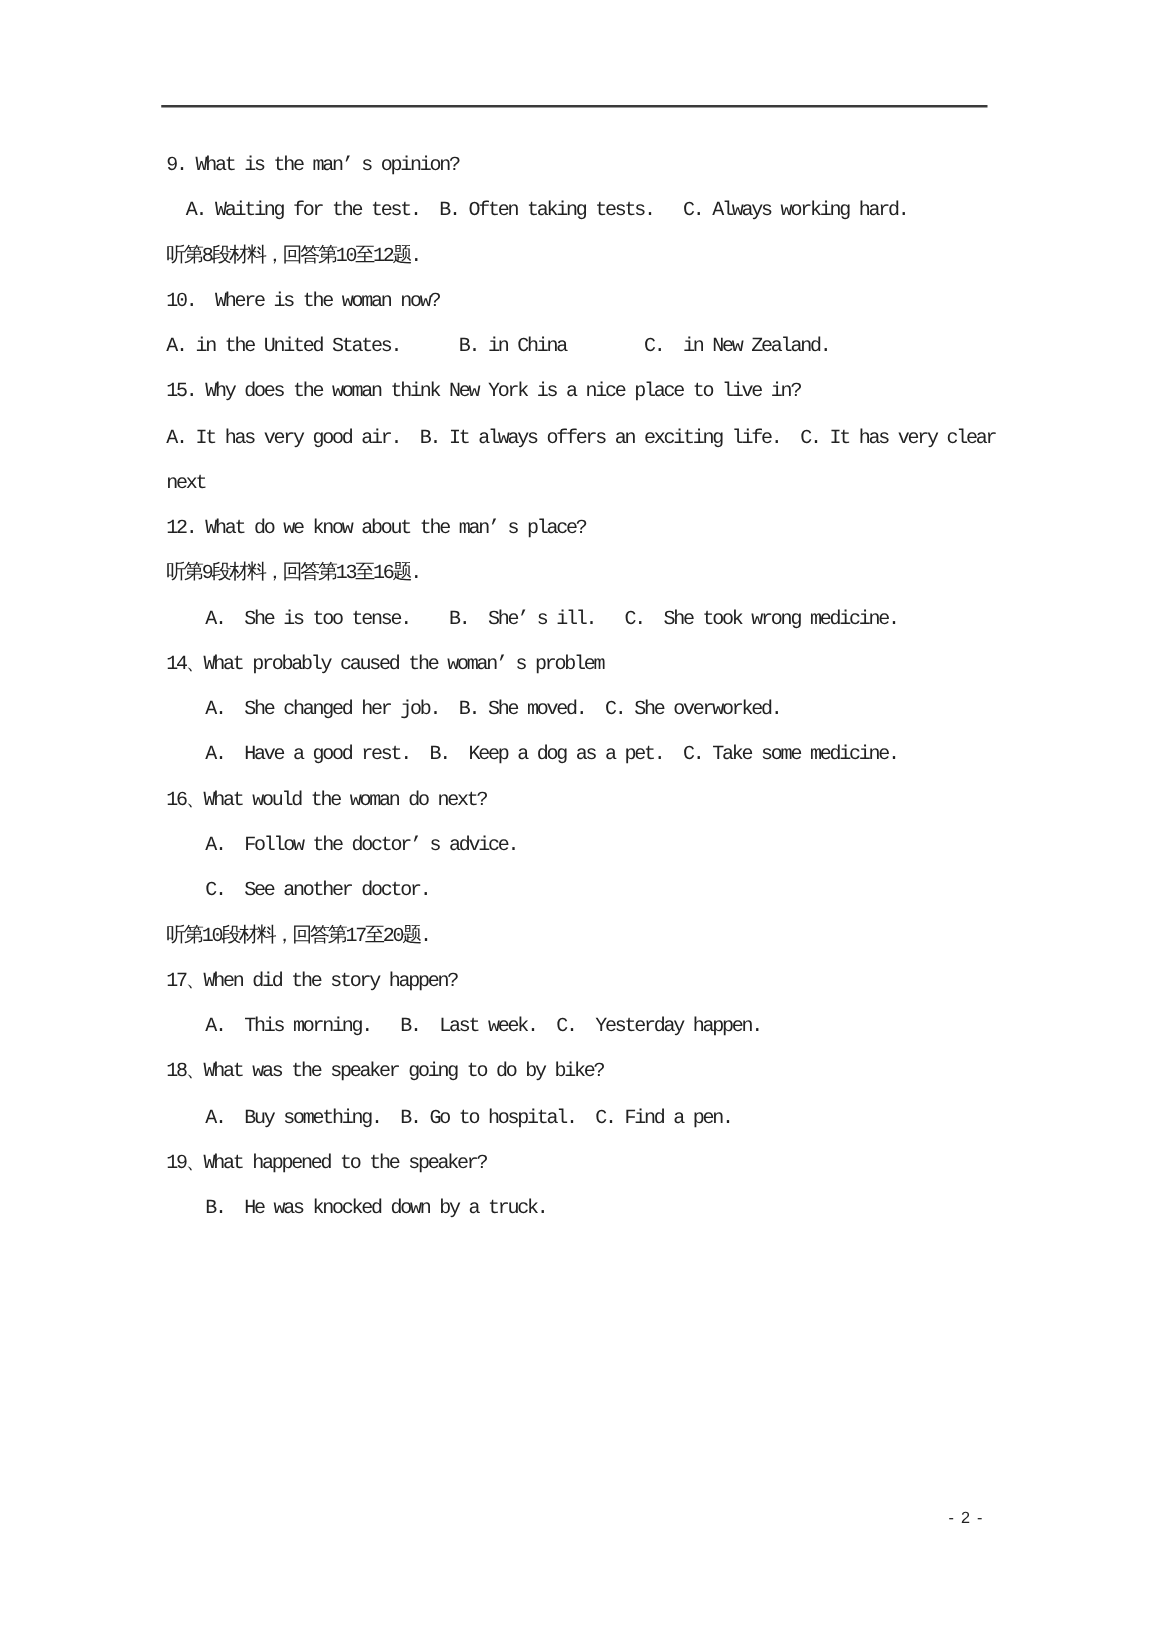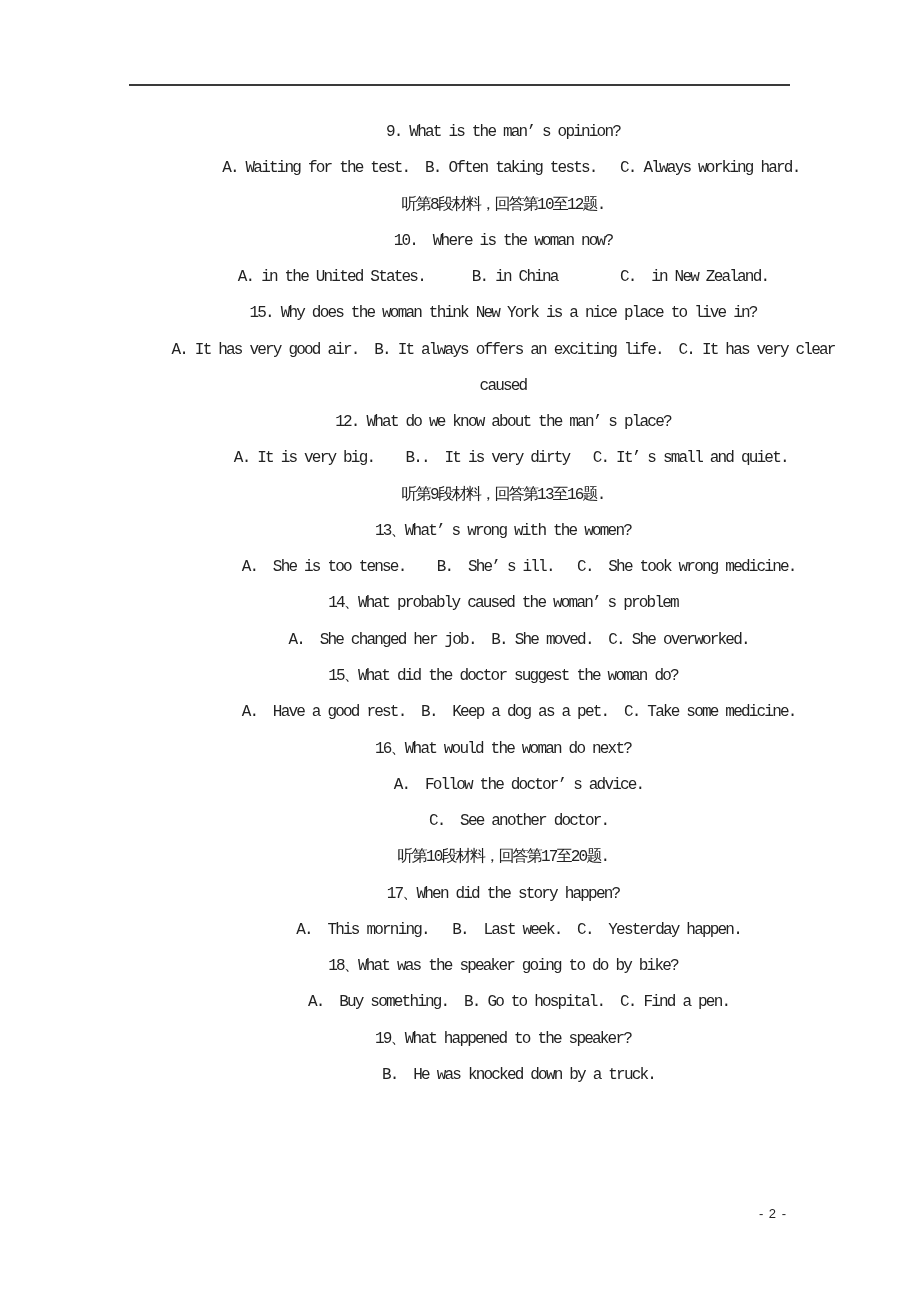--- a/index.html
+++ b/index.html
@@ -8,21 +8,20 @@
     background: #ffffff;
   }
   .page {
     position: relative;
     width: 920px;
     height: 1302px;
     background: var(--page-bg, #ffffff);
     overflow: hidden;
     font-family: "Liberation Mono", "DejaVu Sans Mono", monospace;
     color: var(--text-color, #222222);
-    text-align: center;
   }
   .header-rule {
     position: absolute;
     left: 129px;
     top: 84px;
     width: 661px;
     height: 2px;
     background: var(--rule-color, #3a3a3a);
   }
   .content {
@@ -55,29 +54,26 @@
 <div class="page" style="--page-bg: #ffffff; --text-color: #222222; --rule-color: #3a3a3a;">
   <div class="header-rule"></div>
   <div class="content">
       <div class="line">9. What is the man’ s opinion?</div>
       <div class="line">  A. Waiting for the test.  B. Often taking tests.   C. Always working hard.</div>
       <div class="line">听第8段材料，回答第10至12题.</div>
       <div class="line">10.  Where is the woman now?</div>
       <div class="line">A. in the United States.      B. in China        C.  in New Zealand.</div>
       <div class="line">15. Why does the woman think New York is a nice place to live in?</div>
       <div class="line">A. It has very good air.  B. It always offers an exciting life.  C. It has very clear</div>
-      <div class="line">caused</div>
+      <div class="line">next</div>
       <div class="line">12. What do we know about the man’ s place?</div>
-      <div class="line">  A. It is very big.    B..  It is very dirty   C. It’ s small and quiet.</div>
       <div class="line">听第9段材料，回答第13至16题.</div>
-      <div class="line">13、What’ s wrong with the women?</div>
       <div class="line">    A.  She is too tense.    B.  She’ s ill.   C.  She took wrong medicine.</div>
       <div class="line">14、What probably caused the woman’ s problem</div>
       <div class="line">    A.  She changed her job.  B. She moved.  C. She overworked.</div>
-      <div class="line">15、What did the doctor suggest the woman do?</div>
       <div class="line">    A.  Have a good rest.  B.  Keep a dog as a pet.  C. Take some medicine.</div>
       <div class="line">16、What would the woman do next?</div>
       <div class="line">    A.  Follow the doctor’ s advice.</div>
       <div class="line">    C.  See another doctor.</div>
       <div class="line">听第10段材料，回答第17至20题.</div>
       <div class="line">17、When did the story happen?</div>
       <div class="line">    A.  This morning.   B.  Last week.  C.  Yesterday happen.</div>
       <div class="line">18、What was the speaker going to do by bike?</div>
       <div class="line">    A.  Buy something.  B. Go to hospital.  C. Find a pen.</div>
       <div class="line">19、What happened to the speaker?</div>

